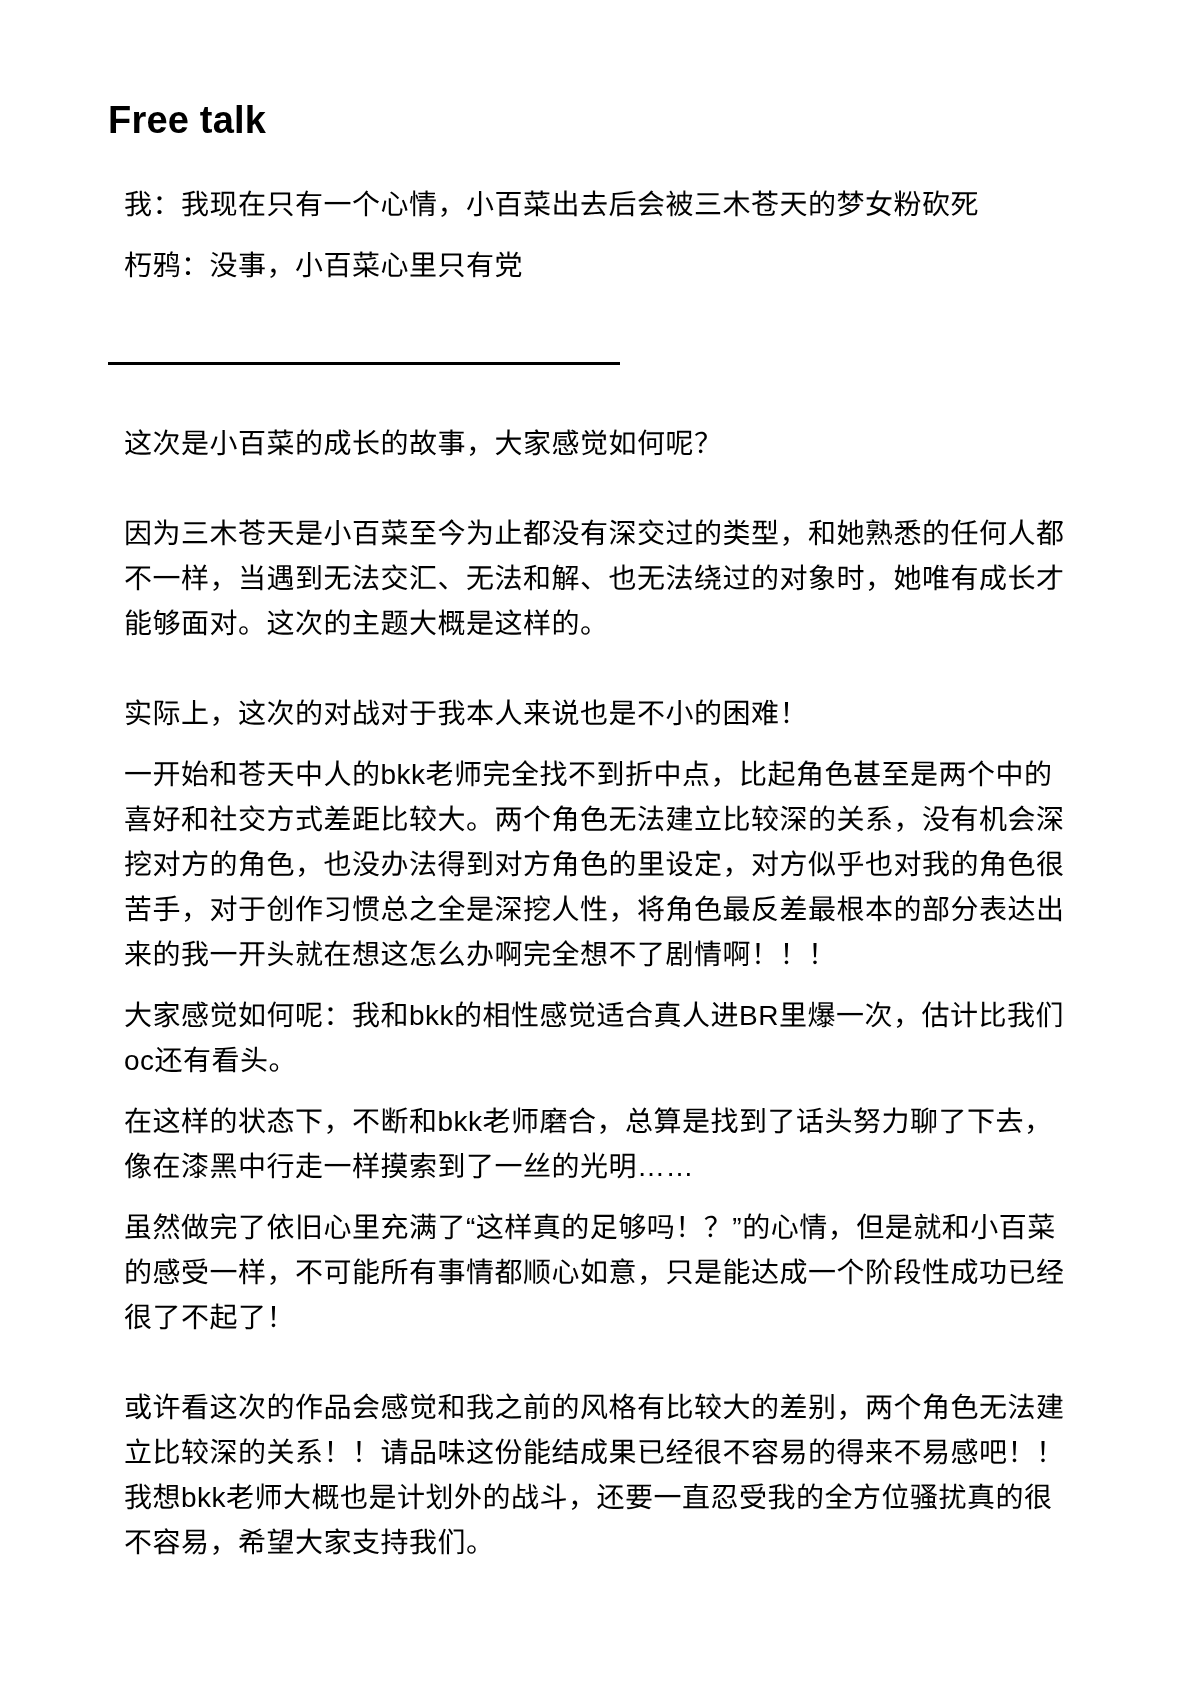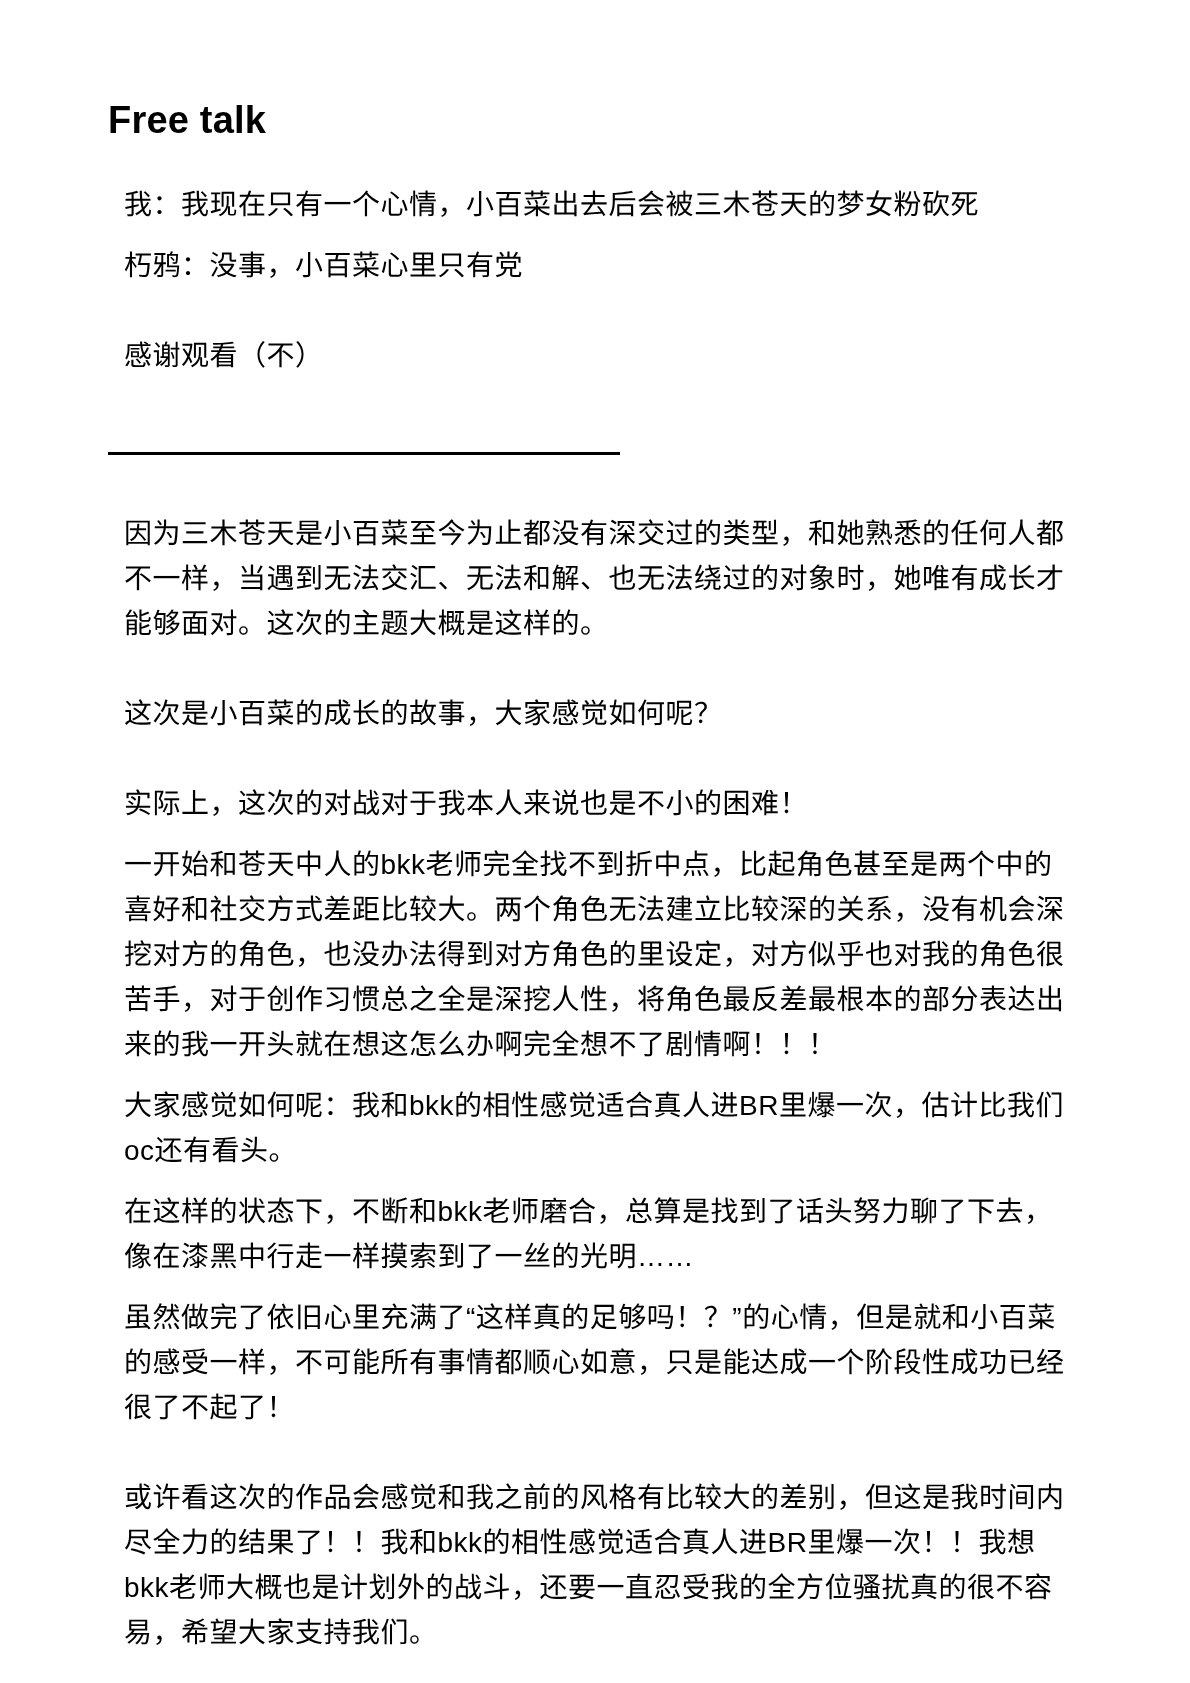--- a/index.html
+++ b/index.html
@@ -49,39 +49,36 @@
 
 <main class="page">
 
   <h1 class="title">Free talk</h1>
 
   <section class="block">
     <p class="para">我：我现在只有一个心情，小百菜出去后会被三木苍天的梦女粉砍死</p>
     <p class="para">朽鸦：没事，小百菜心里只有党</p>
   </section>
 
-  <section class="block">
-    <p class="para">感谢观看（不）</p>
-  </section>
 
   <hr class="divider">
 
   <section class="block">
-    <p class="para">因为三木苍天是小百菜至今为止都没有深交过的类型，和她熟悉的任何人都不一样，当遇到无法交汇、无法和解、也无法绕过的对象时，她唯有成长才能够面对。这次的主题大概是这样的。</p>
+    <p class="para">这次是小百菜的成长的故事，大家感觉如何呢？</p>
   </section>
 
   <section class="block">
-    <p class="para">这次是小百菜的成长的故事，大家感觉如何呢？</p>
+    <p class="para">因为三木苍天是小百菜至今为止都没有深交过的类型，和她熟悉的任何人都不一样，当遇到无法交汇、无法和解、也无法绕过的对象时，她唯有成长才能够面对。这次的主题大概是这样的。</p>
   </section>
 
   <section class="block">
     <p class="para">实际上，这次的对战对于我本人来说也是不小的困难！</p>
     <p class="para">一开始和苍天中人的bkk老师完全找不到折中点，比起角色甚至是两个中的喜好和社交方式差距比较大。两个角色无法建立比较深的关系，没有机会深挖对方的角色，也没办法得到对方角色的里设定，对方似乎也对我的角色很苦手，对于创作习惯总之全是深挖人性，将角色最反差最根本的部分表达出来的我一开头就在想这怎么办啊完全想不了剧情啊！！！</p>
     <p class="para">大家感觉如何呢：我和bkk的相性感觉适合真人进BR里爆一次，估计比我们oc还有看头。</p>
     <p class="para">在这样的状态下，不断和bkk老师磨合，总算是找到了话头努力聊了下去，像在漆黑中行走一样摸索到了一丝的光明……</p>
     <p class="para">虽然做完了依旧心里充满了“这样真的足够吗！？”的心情，但是就和小百菜的感受一样，不可能所有事情都顺心如意，只是能达成一个阶段性成功已经很了不起了！</p>
   </section>
 
   <section class="block">
-    <p class="para">或许看这次的作品会感觉和我之前的风格有比较大的差别，但这是我时间内尽全力的结果了！！我和bkk的相性感觉适合真人进BR里爆一次！！我想bkk老师大概也是计划外的战斗，还要一直忍受我的全方位骚扰真的很不容易，希望大家支持我们。</p>
+    <p class="para">或许看这次的作品会感觉和我之前的风格有比较大的差别，两个角色无法建立比较深的关系！！请品味这份能结成果已经很不容易的得来不易感吧！！我想bkk老师大概也是计划外的战斗，还要一直忍受我的全方位骚扰真的很不容易，希望大家支持我们。</p>
   </section>
 
 </main>
 
 </body></html>

